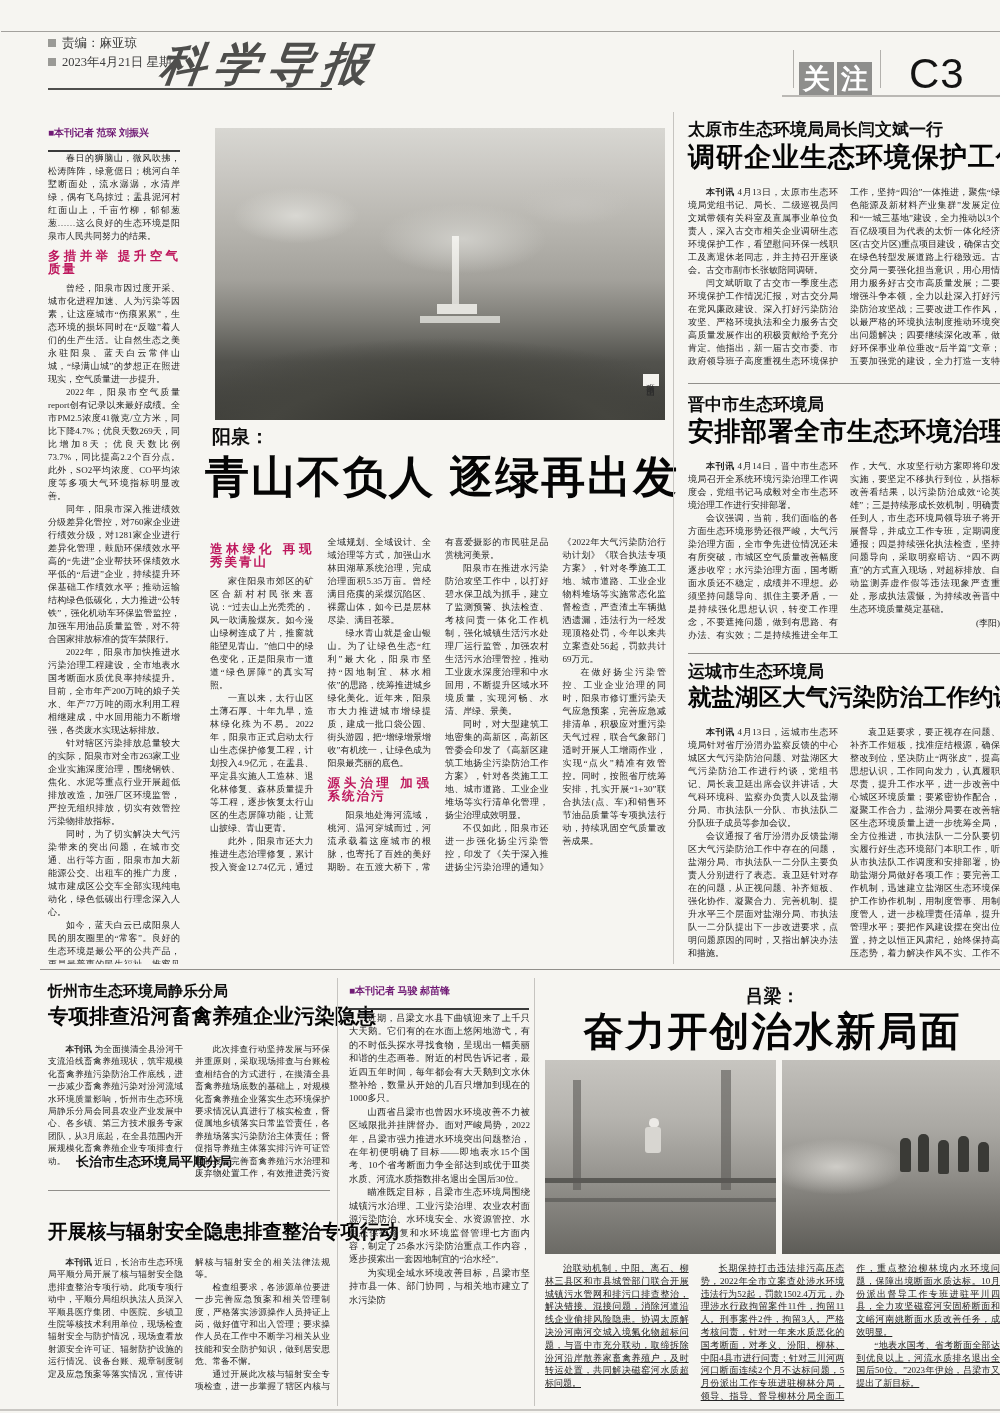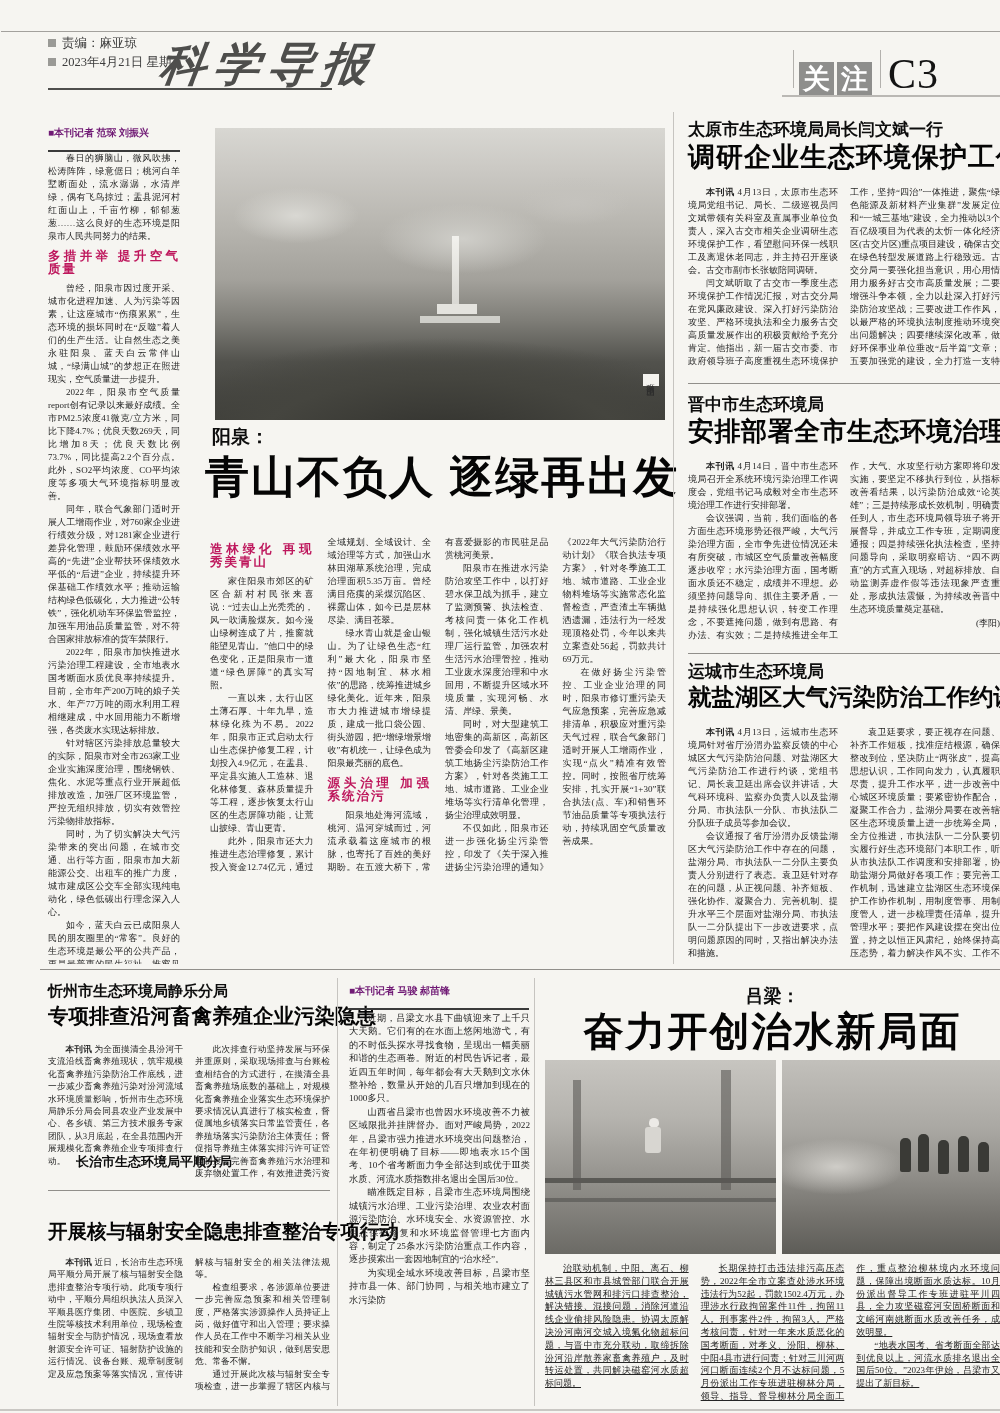--- a/index.html
+++ b/index.html
@@ -62,40 +62,40 @@
 
   <div class="abs" style="left:1px;top:31px;width:999px;height:1px;background:#a3a19d;"></div>
   <div class="abs" style="left:48px;top:34px;">
     <div class="hdr-line"><span class="sq"></span><span>责编：麻亚琼</span></div>
     <div class="hdr-line"><span class="sq"></span><span>2023年4月21日 星期五</span></div>
   </div>
   <div class="hdr-underline" style="left:48px;top:88px;width:284px;"></div>
   <div class="abs masthead" style="left:160px;top:34px;">科学导报</div>
 
   <div class="abs" style="left:788px;top:50px;white-space:nowrap;">
-    <span class="badge-bar"></span><span class="badge-box">关</span><span class="badge-box">注</span><span class="badge-bar"></span><span class="page-no" style="margin-left:2px;font-family:Liberation Serif, serif;">C3</span>
+    <span class="badge-bar"></span><span class="badge-box">关</span><span class="badge-box">注</span><span class="badge-bar"></span><span class="page-no" style="margin-left:23px;">C3</span>
   </div>
   <div class="abs" style="left:782px;top:95px;width:218px;height:2px;background:#bab8b4;"></div>
 
   <div class="abs byline" style="left:48px;top:126px;width:132px;">■本刊记者 范琛 刘振兴</div>
 
   <div class="photo photo-main" style="left:215px;top:128px;width:450px;height:292px;">
     <div class="ridge"></div>
     <div class="monument" style="left:237px;top:108px;height:72px;"></div>
     <div class="mon-base" style="left:222px;top:176px;width:40px;height:10px;"></div>
     <div class="mon-base" style="left:205px;top:188px;width:80px;height:7px;opacity:.8;"></div>
     <div class="photo-cap">狮脑山</div>
   </div>
 
   <div class="abs body-txt" style="left:48px;top:152px;width:132px;height:812px;">
       <p class="para">春日的狮脑山，微风吹拂，松涛阵阵，绿意倨日；桃河白羊墅断面处，流水潺潺，水清岸绿，偶有飞鸟掠过；盂县泥河村红面山上，千亩竹柳，郁郁葱葱……这么良好的生态环境是阳泉市人民共同努力的结果。</p>
       <h3 class="subhead">多措并举 提升空气质量</h3>
       <p class="para">曾经，阳泉市因过度开采、城市化进程加速、人为污染等因素，让这座城市“伤痕累累”，生态环境的损坏同时在“反噬”着人们的生产生活。让自然生态之美永驻阳泉、蓝天白云常伴山城，“绿满山城”的梦想正在照进现实，空气质量进一步提升。</p>
       <p class="para">2022年，阳泉市空气质量report创有记录以来最好成绩。全市PM2.5浓度41微克/立方米，同比下降4.7%；优良天数269天，同比增加8天；优良天数比例73.7%，同比提高2.2个百分点。此外，SO2平均浓度、CO平均浓度等多项大气环境指标明显改善。</p>
-      <p class="para">同年，联合气象部门适时开展人工增雨作业，对760家企业进行绩效分级，对1281家企业进行差异化管理，鼓励环保绩效水平高的“先进”企业帮扶环保绩效水平低的“后进”企业，持续提升环保基础工作绩效水平；推动运输结构绿色低碳化，大力推进“公转铁”，强化机动车环保监管监控，加强车用油品质量监管，对不符合国家排放标准的货车禁限行。</p>
+      <p class="para">同年，阳泉市深入推进绩效分级差异化管控，对760家企业进行绩效分级，对1281家企业进行差异化管理，鼓励环保绩效水平高的“先进”企业帮扶环保绩效水平低的“后进”企业，持续提升环保基础工作绩效水平；推动运输结构绿色低碳化，大力推进“公转铁”，强化机动车环保监管监控，加强车用油品质量监管，对不符合国家排放标准的货车禁限行。</p>
       <p class="para">2022年，阳泉市加快推进水污染治理工程建设，全市地表水国考断面水质优良率持续提升。目前，全市年产200万吨的娘子关水、年产77万吨的雨水利用工程相继建成，中水回用能力不断增强，各类废水实现达标排放。</p>
       <p class="para">针对辖区污染排放总量较大的实际，阳泉市对全市263家工业企业实施深度治理，围绕钢铁、焦化、水泥等重点行业开展超低排放改造，加强厂区环境监管，严控无组织排放，切实有效管控污染物排放指标。</p>
       <p class="para">同时，为了切实解决大气污染带来的突出问题，在城市交通、出行等方面，阳泉市加大新能源公交、出租车的推广力度，城市建成区公交车全部实现纯电动化，绿色低碳出行理念深入人心。</p>
       <p class="para">如今，蓝天白云已成阳泉人民的朋友圈里的“常客”。良好的生态环境是最公平的公共产品，更是最普惠的民生福祉。推窗见绿、出门见景，曾经“黑白”的煤城慢慢变绿变美，碧水蓝天离老百姓的生活也“触手可及”了。</p>
     </div>
 
   <div class="abs kicker" style="left:212px;top:424px;font-size:19px;">阳泉：</div>
   <div class="abs headline" style="left:205px;top:448px;font-size:44px;letter-spacing:2px;">青山不负人  逐绿再出发</div>
 
   <div class="abs body-txt cols4" style="left:210px;top:536px;width:456px;height:428px;">

